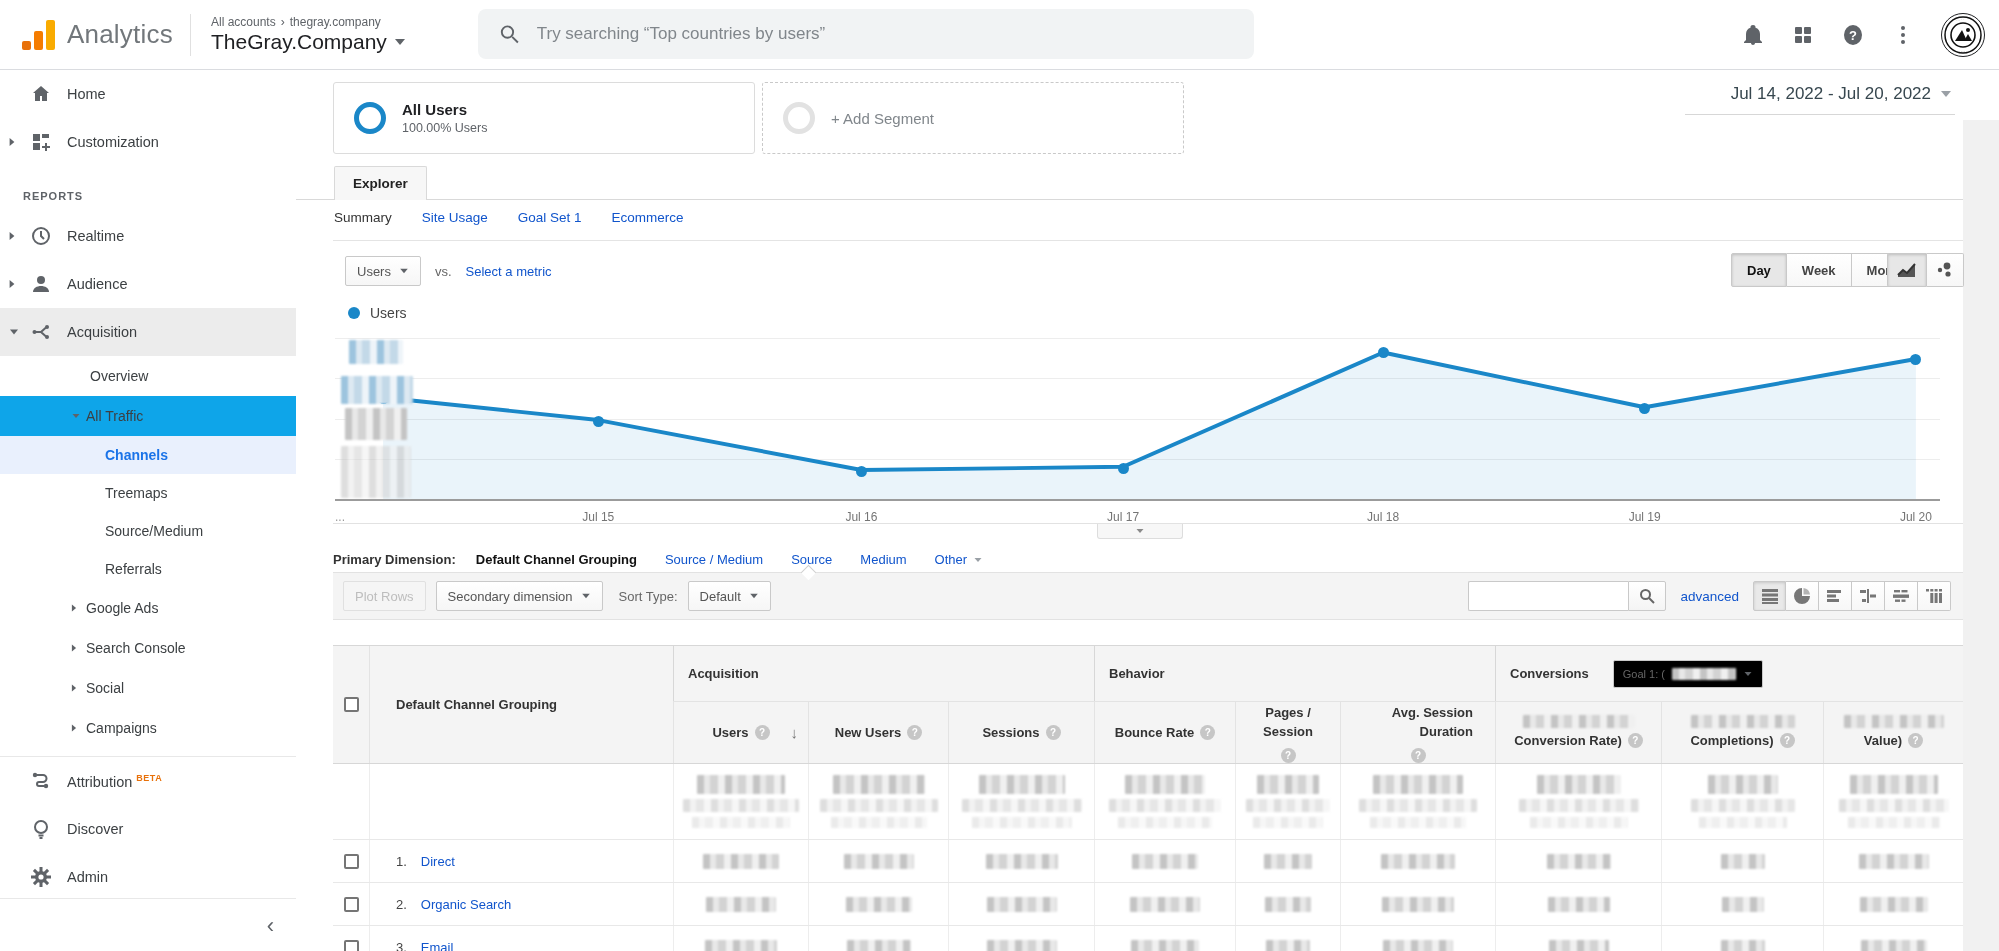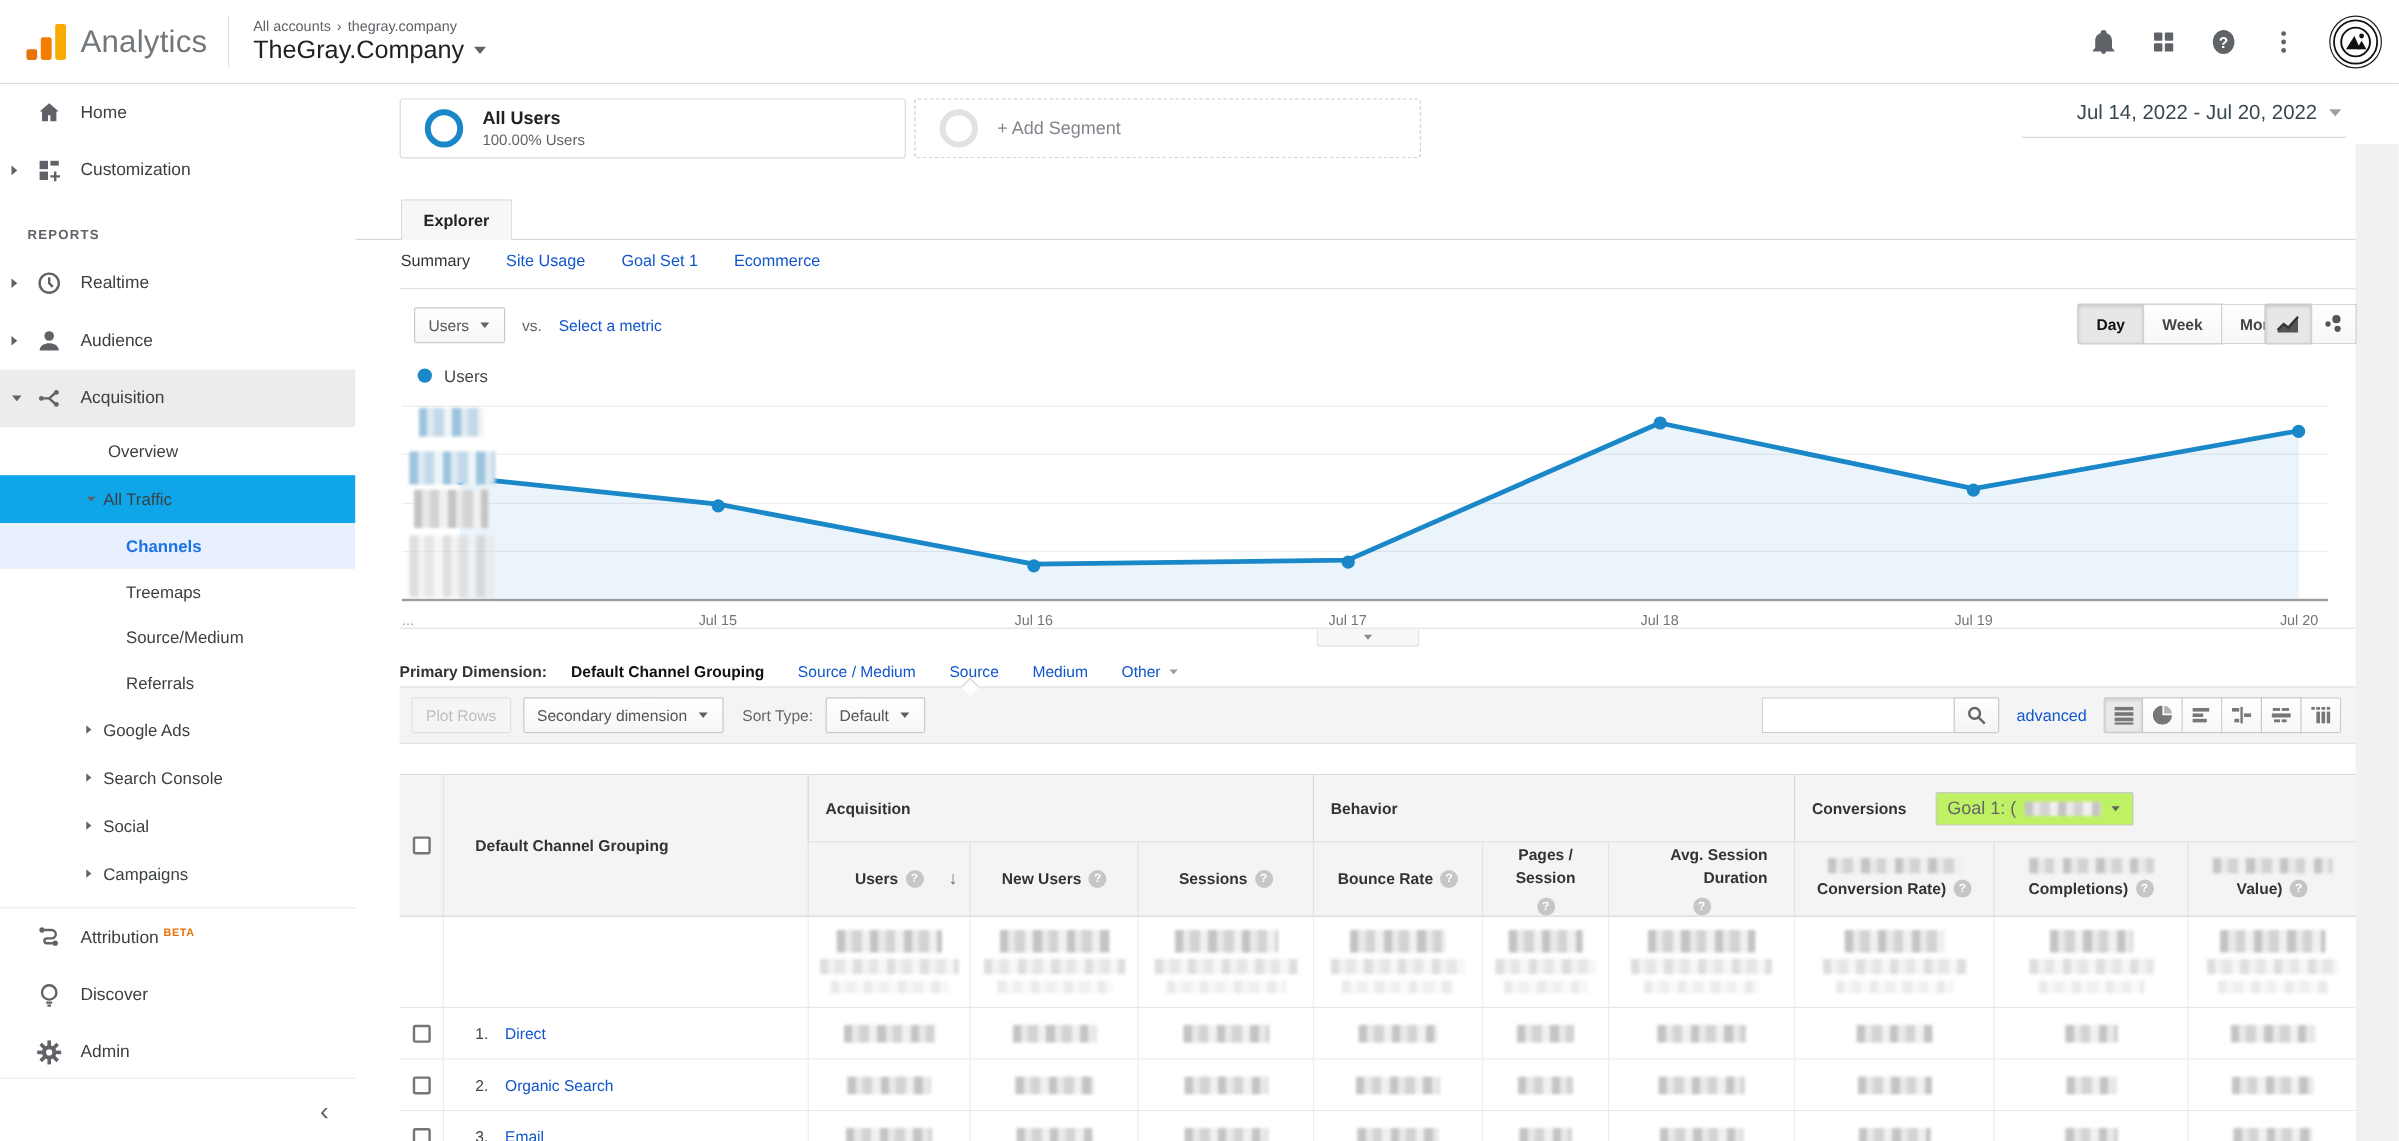--- a/index.html
+++ b/index.html
@@ -51,21 +51,21 @@
   .tri-d { width:0; height:0; border-left:5px solid transparent; border-right:5px solid transparent; border-top:6px solid #5f6368; display:inline-block; }
   .side-bottom { position:absolute; left:0; right:0; top:686px; border-top:1px solid #e8e8e8; }
   .beta { color:#e8710a; font-size:9px; font-weight:bold; letter-spacing:.5px; vertical-align:super; margin-left:4px; }
   .side-foot { position:absolute; left:0; right:0; top:828px; border-top:1px solid #e8e8e8; height:53px; }
   .collapse { position:absolute; right:22px; top:14px; font-size:22px; color:#5f6368; cursor:pointer; }
 
   
   .main { position:absolute; left:296px; top:70px; width:1703px; bottom:0; background:#fff; }
   .gutter { position:absolute; left:1667px; right:0; top:50px; bottom:0; background:#f1f1f1; }
 
-  .seg-card { position:absolute; width:422px; height:50px; border:1px solid #dcdcdc; border-radius:3px;
+  .seg-card { position:absolute; width:422px; height:72px; border:1px solid #dcdcdc; border-radius:3px;
     background:#fff; display:flex; align-items:center; cursor:pointer; }
   .seg-card.dashed { border:1px dashed #c9c9c9; }
   .ring { width:32px; height:32px; border-radius:50%; border:5px solid #1a87c8; margin:0 16px 0 20px; }
   .ring.gray { border-color:#e2e2e2; }
   .seg-title { font-size:15px; color:#202124; font-weight:bold; }
   .seg-sub { font-size:12.5px; color:#5f6368; margin-top:3px; }
   .add-seg-label { font-size:15px; color:#80868b; }
   .daterange { position:absolute; top:14px; right:48px; font-size:17px; color:#37474f; display:flex; align-items:center; gap:10px; cursor:pointer; }
   .daterange-underline { position:absolute; top:44px; right:44px; width:270px; border-bottom:1px solid #d7d7d7; }
 
@@ -140,22 +140,22 @@
   .cb-cell { grid-row:1/3; grid-column:1; display:flex; align-items:center; justify-content:center; }
   .dim-cell { grid-row:1/3; grid-column:2; display:flex; align-items:center; padding-left:26px; font-weight:bold; color:#333; border-left:1px solid #e3e3e3; }
   .grp { display:flex; align-items:center; padding-left:14px; font-weight:bold; color:#333; border-left:1px solid #d7d7d7; }
   .grp.conversions { gap:24px; }
   .mh { border-left:1px solid #e3e3e3; border-top:1px solid #e3e3e3; display:flex; flex-direction:column;
     align-items:center; justify-content:center; font-weight:bold; color:#333; text-align:center; padding:4px 8px; gap:3px; line-height:1.5; }
   .mh .inline { display:flex; align-items:center; gap:6px; flex-wrap:wrap; justify-content:center; }
   .help { width:15px; height:15px; border-radius:50%; background:#c6c6c6; color:#fff; font-size:10px; font-weight:bold;
     display:inline-flex; align-items:center; justify-content:center; cursor:pointer; flex:none; }
   .sort-arrow { color:#757575; font-size:15px; position:absolute; right:10px; top:50%; transform:translateY(-50%); cursor:pointer; }
-  .goal-select { height:28px; background:#bef264; border:1px solid #c9c9c9; border-radius:2px; font-weight:normal;
-    color:#666; display:inline-flex; align-items:center; gap:7px; padding:0 9px; font-size:15px; cursor:pointer; }
+  .goal-select { height:28px; background:#000000; border:1px solid #c9c9c9; border-radius:2px; font-weight:normal;
+    color:#666; display:inline-flex; align-items:center; gap:7px; padding:0 9px; font-size:11px; cursor:pointer; }
   .cbx { width:15px; height:15px; border:2px solid #757575; border-radius:2px; background:#fff; display:inline-block; cursor:pointer; }
 
   .trow { border-bottom:1px solid #e8e8e8; background:#fff; }
   .td { border-left:1px solid #ededed; display:flex; align-items:center; justify-content:center; }
   .td.summary { flex-direction:column; justify-content:center; gap:5px; padding:8px 10px; }
   .summary-row { height:76px; }
   .data-row { height:43px; }
   .chan-cell { justify-content:flex-start; padding-left:26px; gap:14px; }
   .row-num { color:#444; }
   .row-link { color:#1155cc; cursor:pointer; }
@@ -188,20 +188,27 @@
     <div class="acct">
       <div class="crumb">
         <span>All accounts</span>
         <span class="sep">›</span>
         <span>thegray.company</span>
       </div>
       <div class="acct-name">
         <span>TheGray.Company</span>
         <span class="tri-d"></span>
       </div>
+    </div>
+    <div class="searchbox">
+      <svg class="hicon" viewBox="0 0 24 24" fill="none" stroke="currentColor" stroke-width="2">
+          <circle cx="10" cy="10" r="6"></circle>
+          <line x1="15" y1="15" x2="21" y2="21"></line>
+        </svg>
+      <input type="text" value="" placeholder="Try searching “Top countries by users”" style="">
     </div>
     <div class="hdr-icons">
       <svg class="hicon" viewBox="0 0 24 24" fill="currentColor">
           <path d="M12 22c1.1 0 2-.9 2-2h-4c0 1.1.9 2 2 2zm7-5v-6c0-3.3-1.8-5.6-4.5-6.3V4c0-1-1-1.9-2.5-1.9S9.5 3 9.5 4v.7C6.8 5.4 5 7.7 5 11v6l-2 2v1h18v-1l-2-2z"></path>
         </svg>
       <svg class="hicon" viewBox="0 0 24 24" fill="currentColor">
           <rect x="4" y="4" width="7" height="7" rx="1"></rect>
           <rect x="13" y="4" width="7" height="7" rx="1"></rect>
           <rect x="4" y="13" width="7" height="7" rx="1"></rect>
           <rect x="13" y="13" width="7" height="7" rx="1"></rect>

